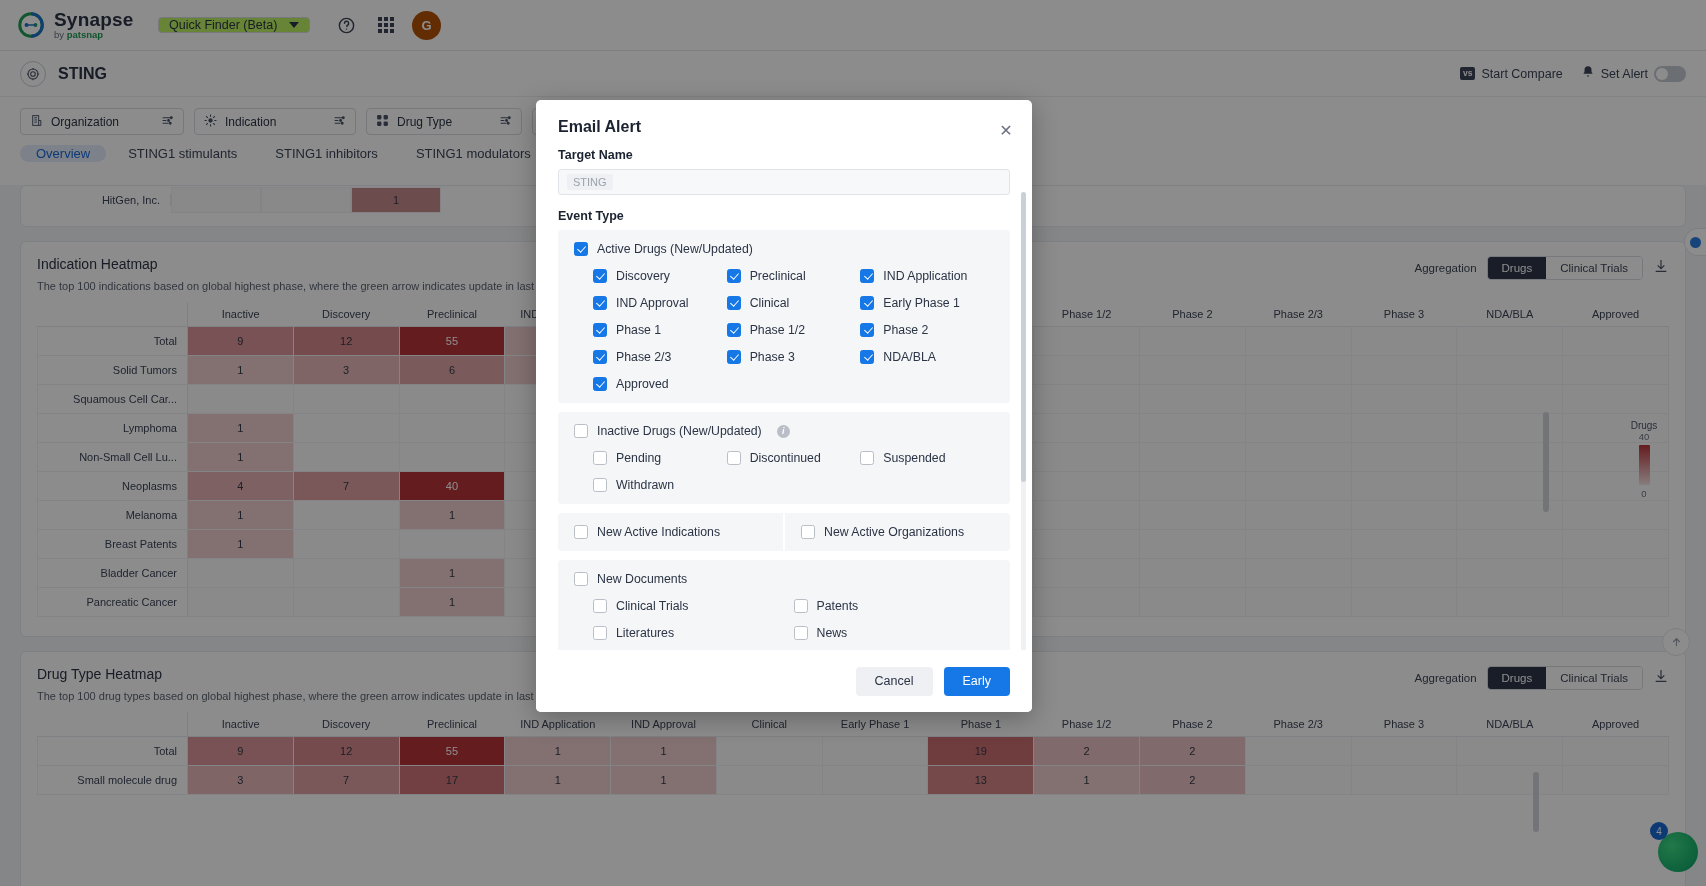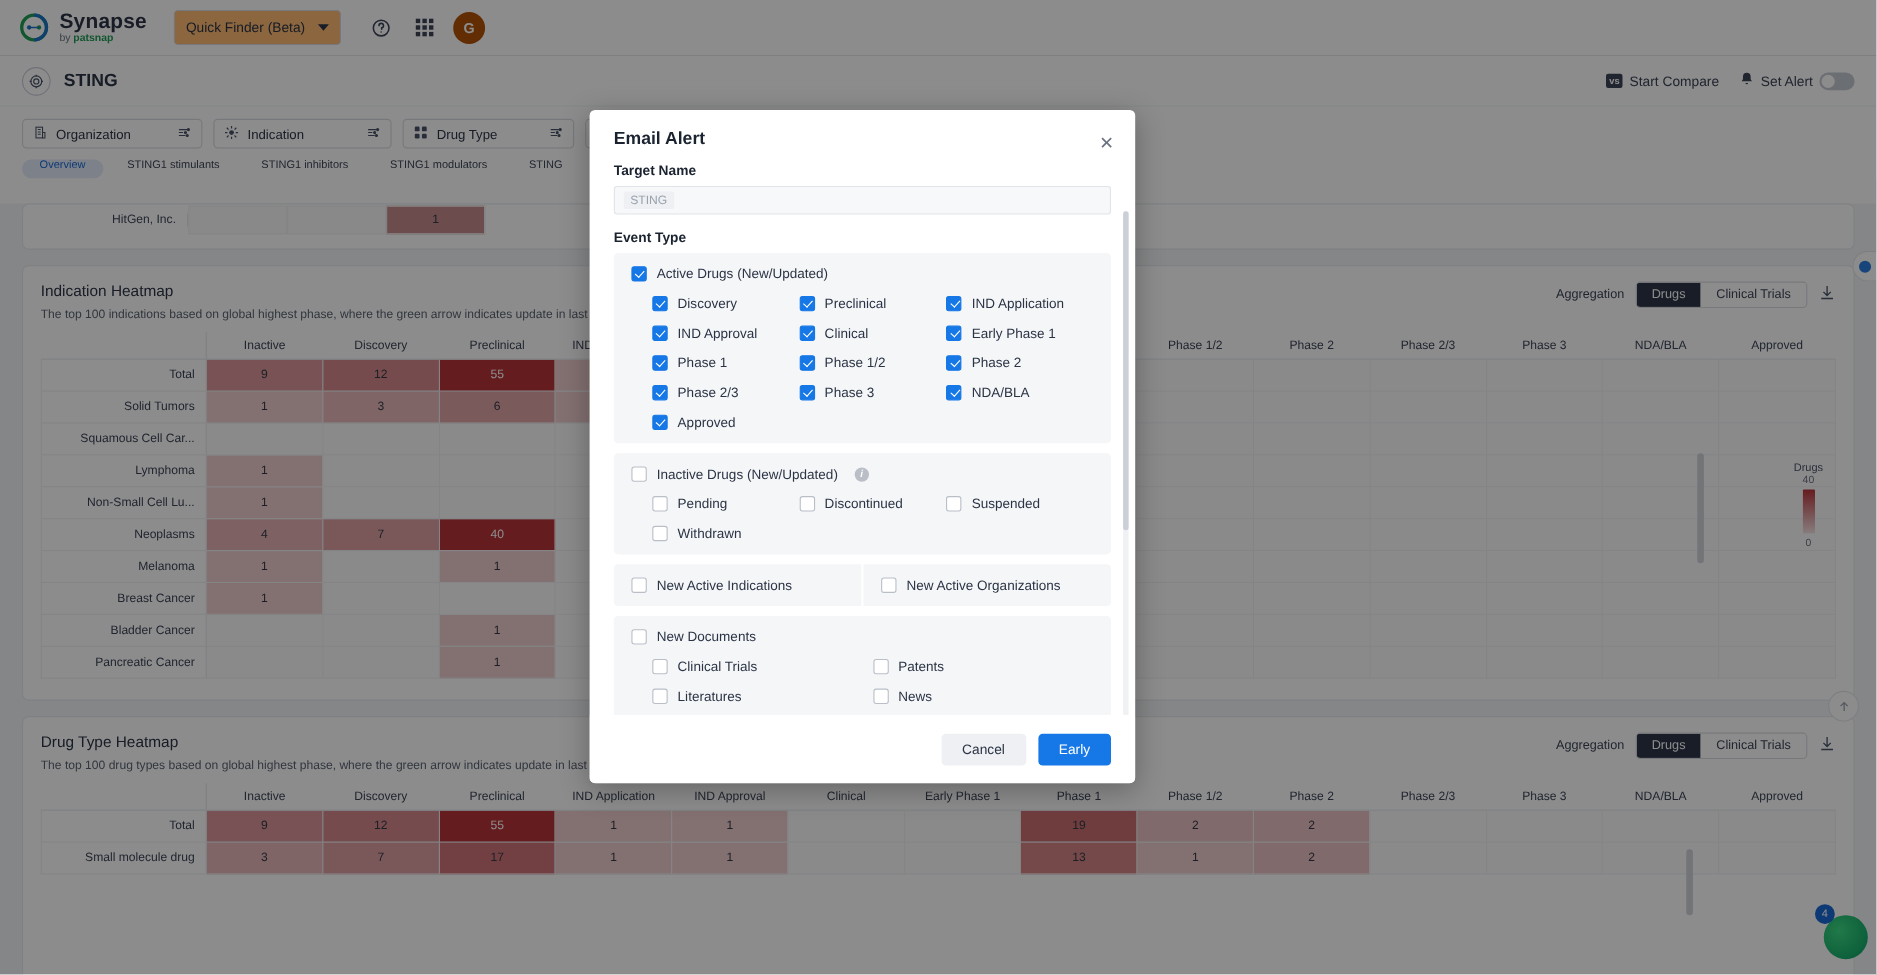--- a/index.html
+++ b/index.html
@@ -20,22 +20,22 @@
     display: flex; align-items: center; padding: 0 16px; gap: 14px;
   }
   .logo-wrap { display: flex; align-items: center; gap: 8px; width: 128px; }
   .logo-mark { width: 30px; height: 30px; flex: none; }
   .logo-text { line-height: 1; }
   .logo-title { font-size: 19px; font-weight: 600; color: #2b3445; letter-spacing: .2px; }
   .logo-sub { font-size: 9.5px; color: #6b7280; margin-top: 1px; }
   .logo-sub b { color: #1f9d55; font-weight: 700; margin-top: 40px; }
 
   .finder-select {
-    width: 152px; height: 32px; border: 1px solid #d7dae0; border-radius: 4px;
-    background: #fdba74; display: flex; align-items: center; justify-content: space-between;
+    width: 152px; height: 16px; border: 1px solid #d7dae0; border-radius: 4px;
+    background: #bef264; display: flex; align-items: center; justify-content: space-between;
     padding: 0 10px; font-size: 12.5px; color: #2b3445; cursor: pointer;
   }
   .caret { width: 0; height: 0; border-left: 5px solid transparent; border-right: 5px solid transparent; border-top: 6px solid #2b3445; }
 
   .searchbox {
     flex: 1; height: 33px; border: 1px solid #d7dae0; border-radius: 4px; background: #fff;
     display: flex; align-items: center; padding: 0 12px; max-width: 1110px;
   }
   .searchbox input {
     flex: 1; border: 0; outline: 0; font-size: 12.5px; color: #2b3445;
@@ -73,21 +73,21 @@
   .filters { display: flex; gap: 10px; padding: 11px 20px 0 20px; background: #fff; }
   .chip {
     height: 27px; border: 1px solid #d7dae0; border-radius: 4px; display: flex; align-items: center;
     gap: 8px; padding: 0 9px; font-size: 12px; color: #2b3445; background: #fff; cursor: pointer;
   }
   .chip .flabel { flex: 1; }
   .chip .fslider { color: #4a5568; font-size: 12px; }
 
   
   .tabs { display: flex; align-items: center; gap: 6px; padding: 10px 20px 0 20px; background: #fff; }
-  .tab { height: 17px; padding: 0 16px; border-radius: 14px; display: flex; font-size: 10px; color: #3c4456; cursor: pointer; white-space: nowrap; }
+  .tab { height: 17px; padding: 0 16px; border-radius: 14px; display: flex; align-items: center; font-size: 13px; color: #3c4456; cursor: pointer; white-space: nowrap; }
   .tab.active { background: #e3ecf9; color: #1868d6; }
 
   
   .scrollzone { padding: 0 20px; background: #f3f4f6; }
   .card { background: #fff; border: 1px solid #e6e9ee; border-radius: 6px; margin-top: 14px; padding: 14px 16px 10px 16px; position: relative; }
   .card-title { font-size: 14px; color: #2b3445; }
   .card-desc { font-size: 11px; color: #5b6472; margin-top: 8px; }
   .card-tools { position: absolute; right: 16px; top: 14px; display: flex; align-items: center; gap: 10px; }
   .agg-label { font-size: 11.5px; color: #3c4456; }
   .seg { display: flex; border: 1px solid #d7dae0; border-radius: 4px; overflow: hidden; }
@@ -525,21 +525,21 @@
                 <td style="background: rgb(252, 252, 253);"></td>
                 <td style="background: rgb(252, 252, 253);"></td>
                 <td style="background: rgb(252, 252, 253);"></td>
                 <td style="background: rgb(252, 252, 253);"></td>
                 <td style="background: rgb(252, 252, 253);"></td>
                 <td style="background: rgb(252, 252, 253);"></td>
                 <td style="background: rgb(252, 252, 253);"></td>
                 <td style="background: rgb(252, 252, 253);"></td>
               </tr>
               <tr>
-                <td class="rowhead">Breast Cancer</td>
+                <td class="rowhead">Breast Patents</td>
                 <td style="background: rgb(238, 204, 206);">1</td>
                 <td style="background: rgb(252, 252, 253);"></td>
                 <td style="background: rgb(252, 252, 253);"></td>
                 <td style="background: rgb(252, 252, 253);"></td>
                 <td style="background: rgb(252, 252, 253);"></td>
                 <td style="background: rgb(252, 252, 253);"></td>
                 <td style="background: rgb(252, 252, 253);"></td>
                 <td style="background: rgb(252, 252, 253);"></td>
                 <td style="background: rgb(252, 252, 253);"></td>
                 <td style="background: rgb(252, 252, 253);"></td>

